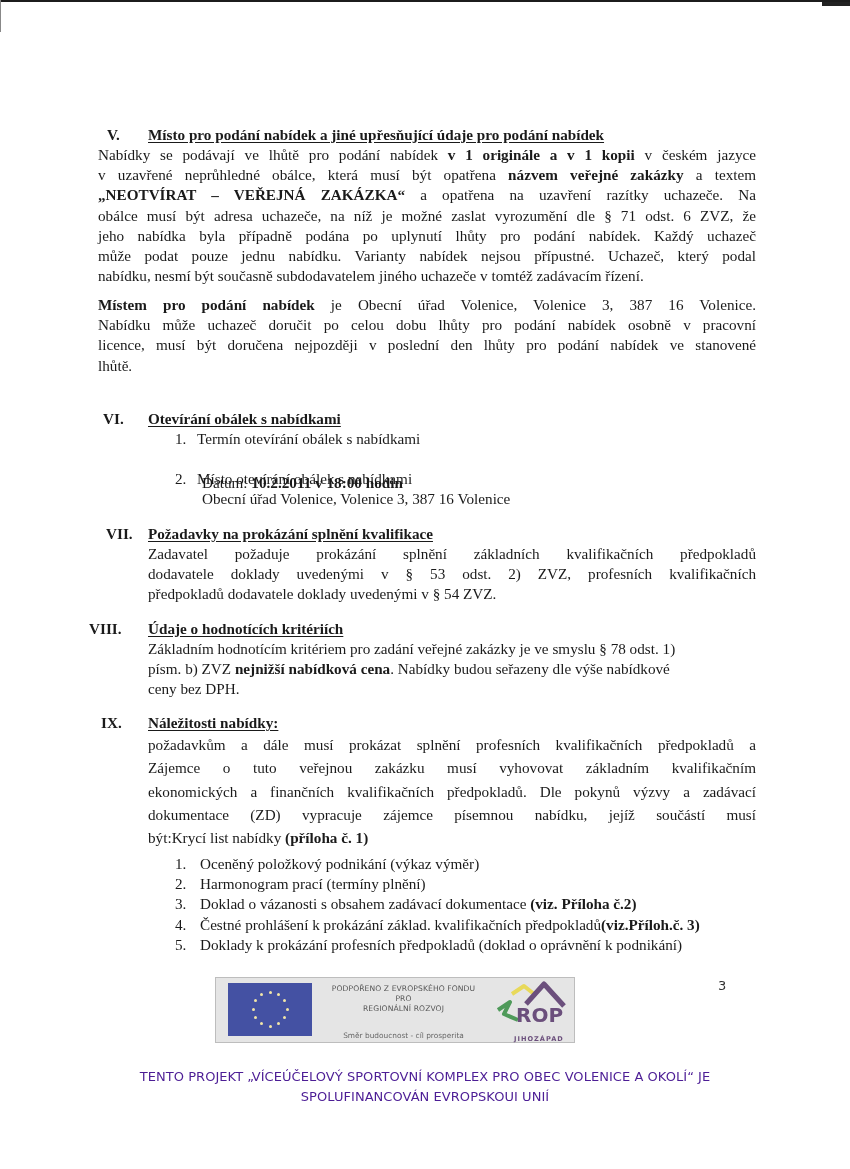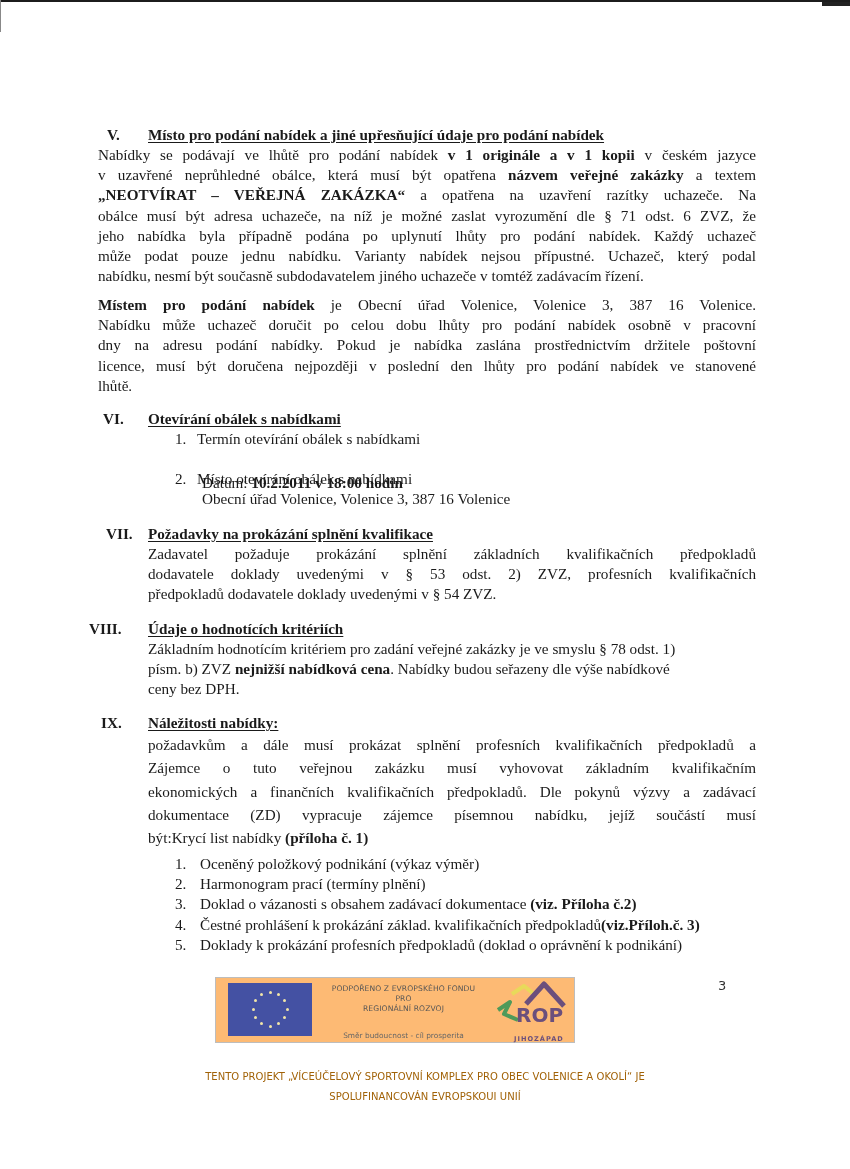--- a/index.html
+++ b/index.html
@@ -21,21 +21,21 @@
   .line { display: block; white-space: nowrap; }
   .jline { display: block; text-align: justify; text-align-last: justify; white-space: normal; }
 
   .list { position: absolute; margin: 0; padding: 0; list-style: none; }
   .list li { position: relative; white-space: nowrap; height: 20.2px; }
   .list .n { position: absolute; left: 0; }
   .list .t { position: absolute; left: 25px; }
 
   .logo-box {
     position: absolute; left: 215px; top: 977px; width: 358px; height: 64px;
-    border: 1px solid #bdbdbd; background: #fdba74;
+    border: 1px solid #bdbdbd; background: #e5e5e5;
   }
   .eu-flag {
     position: absolute; left: 12px; top: 5px; width: 84px; height: 53px; background: #4451a3;
   }
   .eu-star {
     position: absolute; width: 3px; height: 3px; background: #f2e6a8; border-radius: 50%;
   }
   .fund-text {
     position: absolute; left: 100px; top: 6px; width: 175px; text-align: center;
     font-family: "DejaVu Sans", "Liberation Sans", sans-serif; font-size: 7.6px; line-height: 10px; color: #555;
@@ -53,21 +53,21 @@
   .rop-sub {
     position: absolute; left: 298px; top: 51px; font-family: "DejaVu Sans", "Liberation Sans", sans-serif;
     font-size: 6.6px; font-weight: bold; color: #6b4f7c; letter-spacing: 1px;
   }
   .page-num {
     position: absolute; left: 718px; top: 976px; font-family: "DejaVu Sans", "Liberation Sans", sans-serif;
     font-size: 13px; color: #333;
   }
   .footer {
     position: absolute; left: 100px; width: 650px; text-align: center;
-    font-family: "DejaVu Sans", "Liberation Sans", sans-serif; font-size: 10px; color: #a16207;
+    font-family: "DejaVu Sans", "Liberation Sans", sans-serif; font-size: 13px; color: #4c1d95;
     letter-spacing: 0.05px; white-space: nowrap;
   }
 </style>
 </head>
 <body>
 
 <div class="top-rule"></div>
 <div class="top-rule-tab"></div>
 <div class="left-edge"></div>
 
@@ -79,21 +79,20 @@
       <span class="jline"><span>v uzavřené neprůhledné obálce, která musí být opatřena </span><b>názvem veřejné zakázky</b><span> a textem</span></span>
       <span class="jline"><b>„NEOTVÍRAT – VEŘEJNÁ ZAKÁZKA“</b><span> a opatřena na uzavření razítky uchazeče. Na</span></span>
       <span class="jline"><span>obálce musí být adresa uchazeče, na níž je možné zaslat vyrozumění dle § 71 odst. 6 ZVZ, že</span></span>
       <span class="jline"><span>jeho nabídka byla případně podána po uplynutí lhůty pro podání nabídek. Každý uchazeč</span></span>
       <span class="jline"><span>může podat pouze jednu nabídku. Varianty nabídek nejsou přípustné. Uchazeč, který podal</span></span>
       <span class="line"><span>nabídku, nesmí být současně subdodavatelem jiného uchazeče v tomtéž zadávacím řízení.</span></span>
     </div>
   <div class="para rich" style="left:98px; top:295px; width:658px;">
       <span class="jline"><b>Místem pro podání nabídek</b><span> je Obecní úřad Volenice, Volenice 3,  387 16 Volenice.</span></span>
       <span class="jline"><span>Nabídku může uchazeč doručit po celou dobu lhůty pro podání nabídek osobně v pracovní</span></span>
-      <span class="jline"><span>dny na adresu podání nabídky. Pokud je nabídka zaslána prostřednictvím držitele poštovní</span></span>
       <span class="jline"><span>licence, musí být doručena nejpozději v poslední den lhůty pro podání nabídek ve stanovené</span></span>
       <span class="line"><span>lhůtě.</span></span>
     </div>
 </div>
 
 <div>
   <div class="sec-num" style="left:103px; top:409px;">VI.</div>
   <div class="sec-title" style="left:148px; top:409px;">Otevírání obálek s nabídkami</div>
   <div style="position:absolute; left:175px; top:429px; white-space:nowrap;">
     <span>1.</span>

